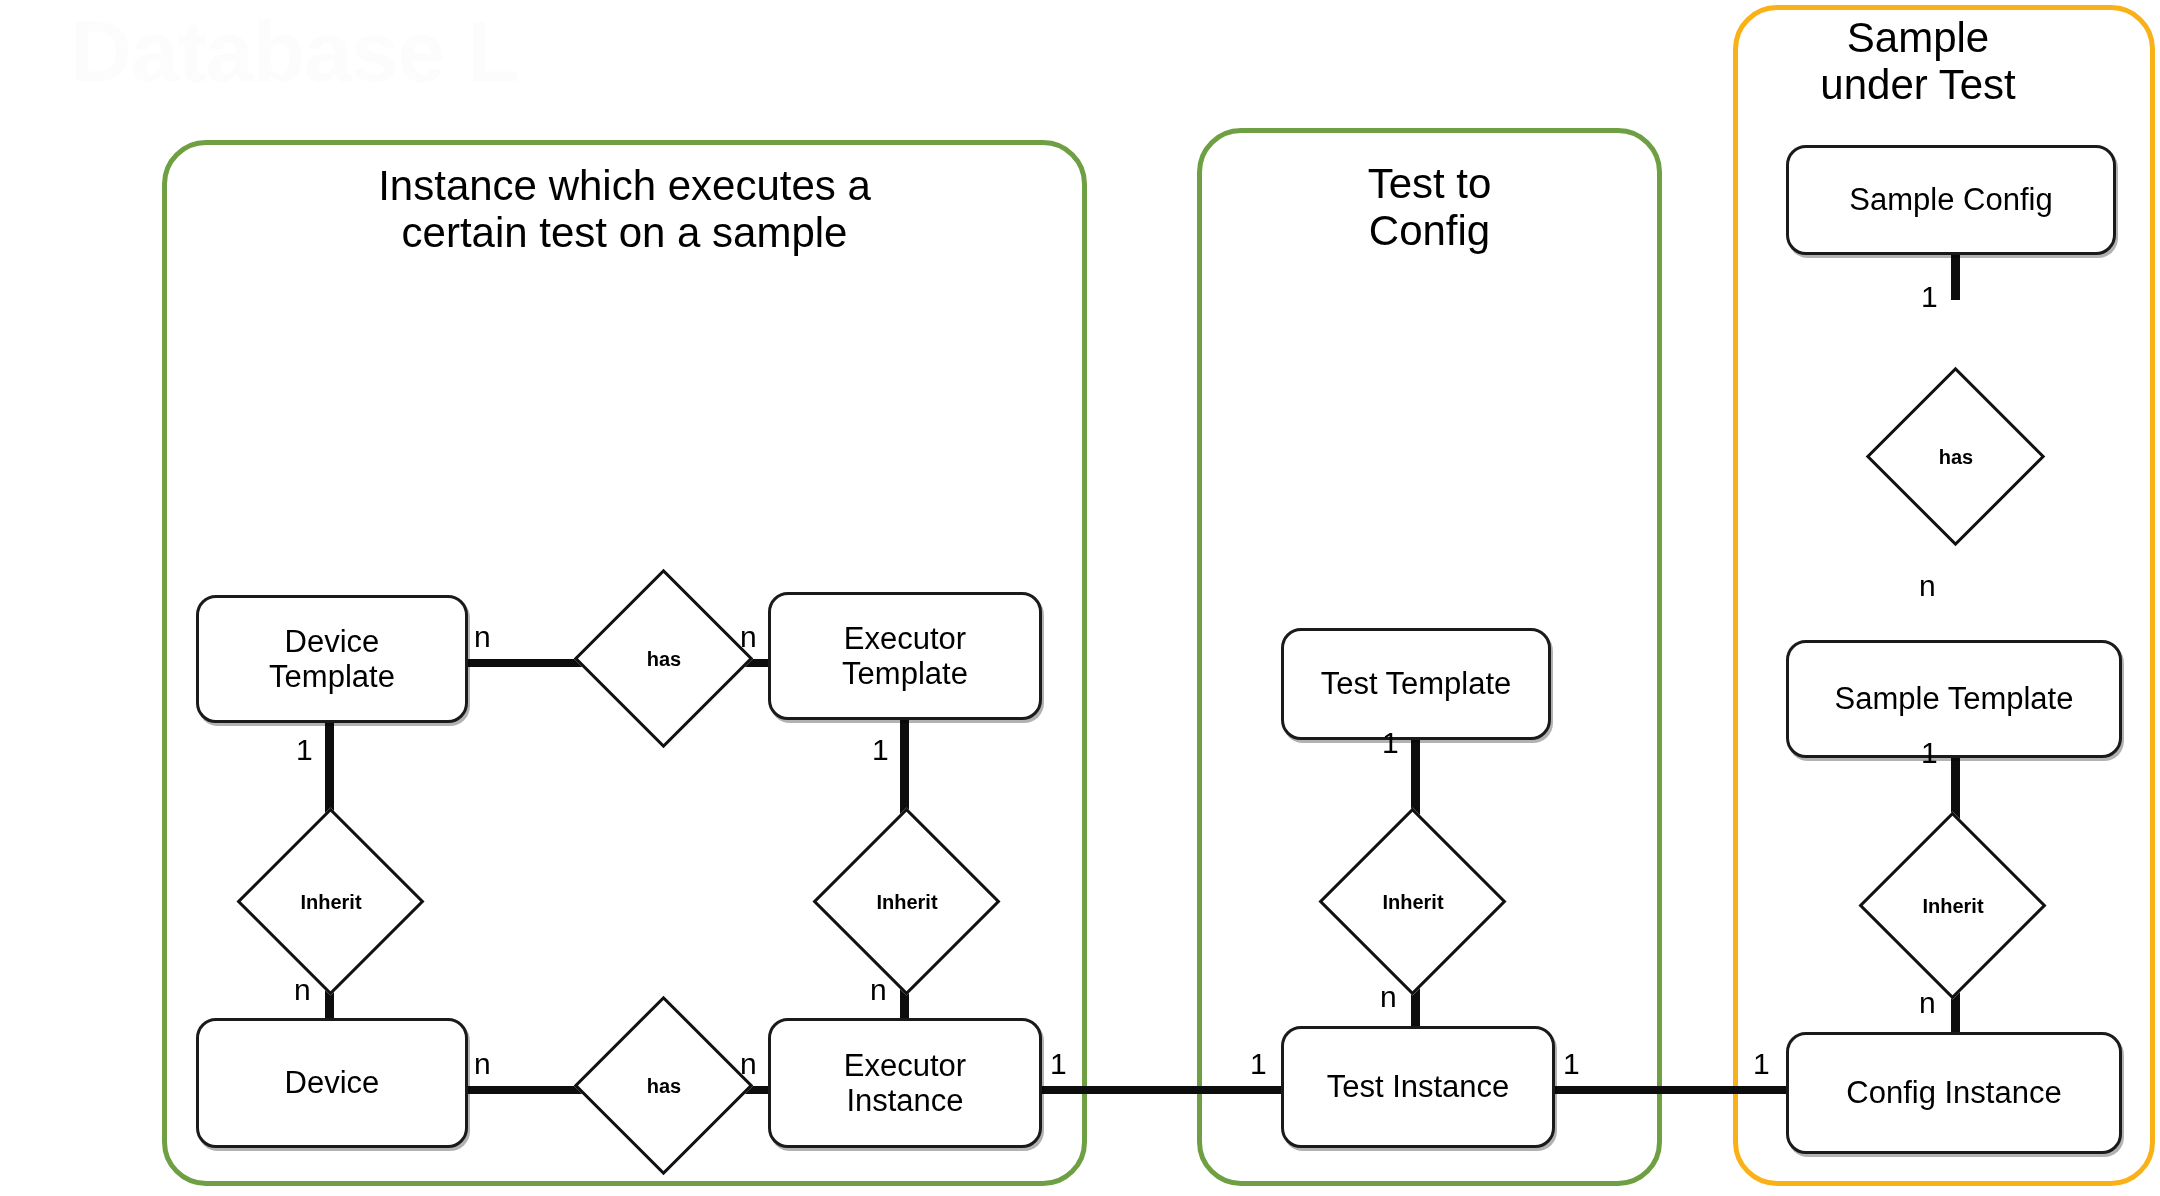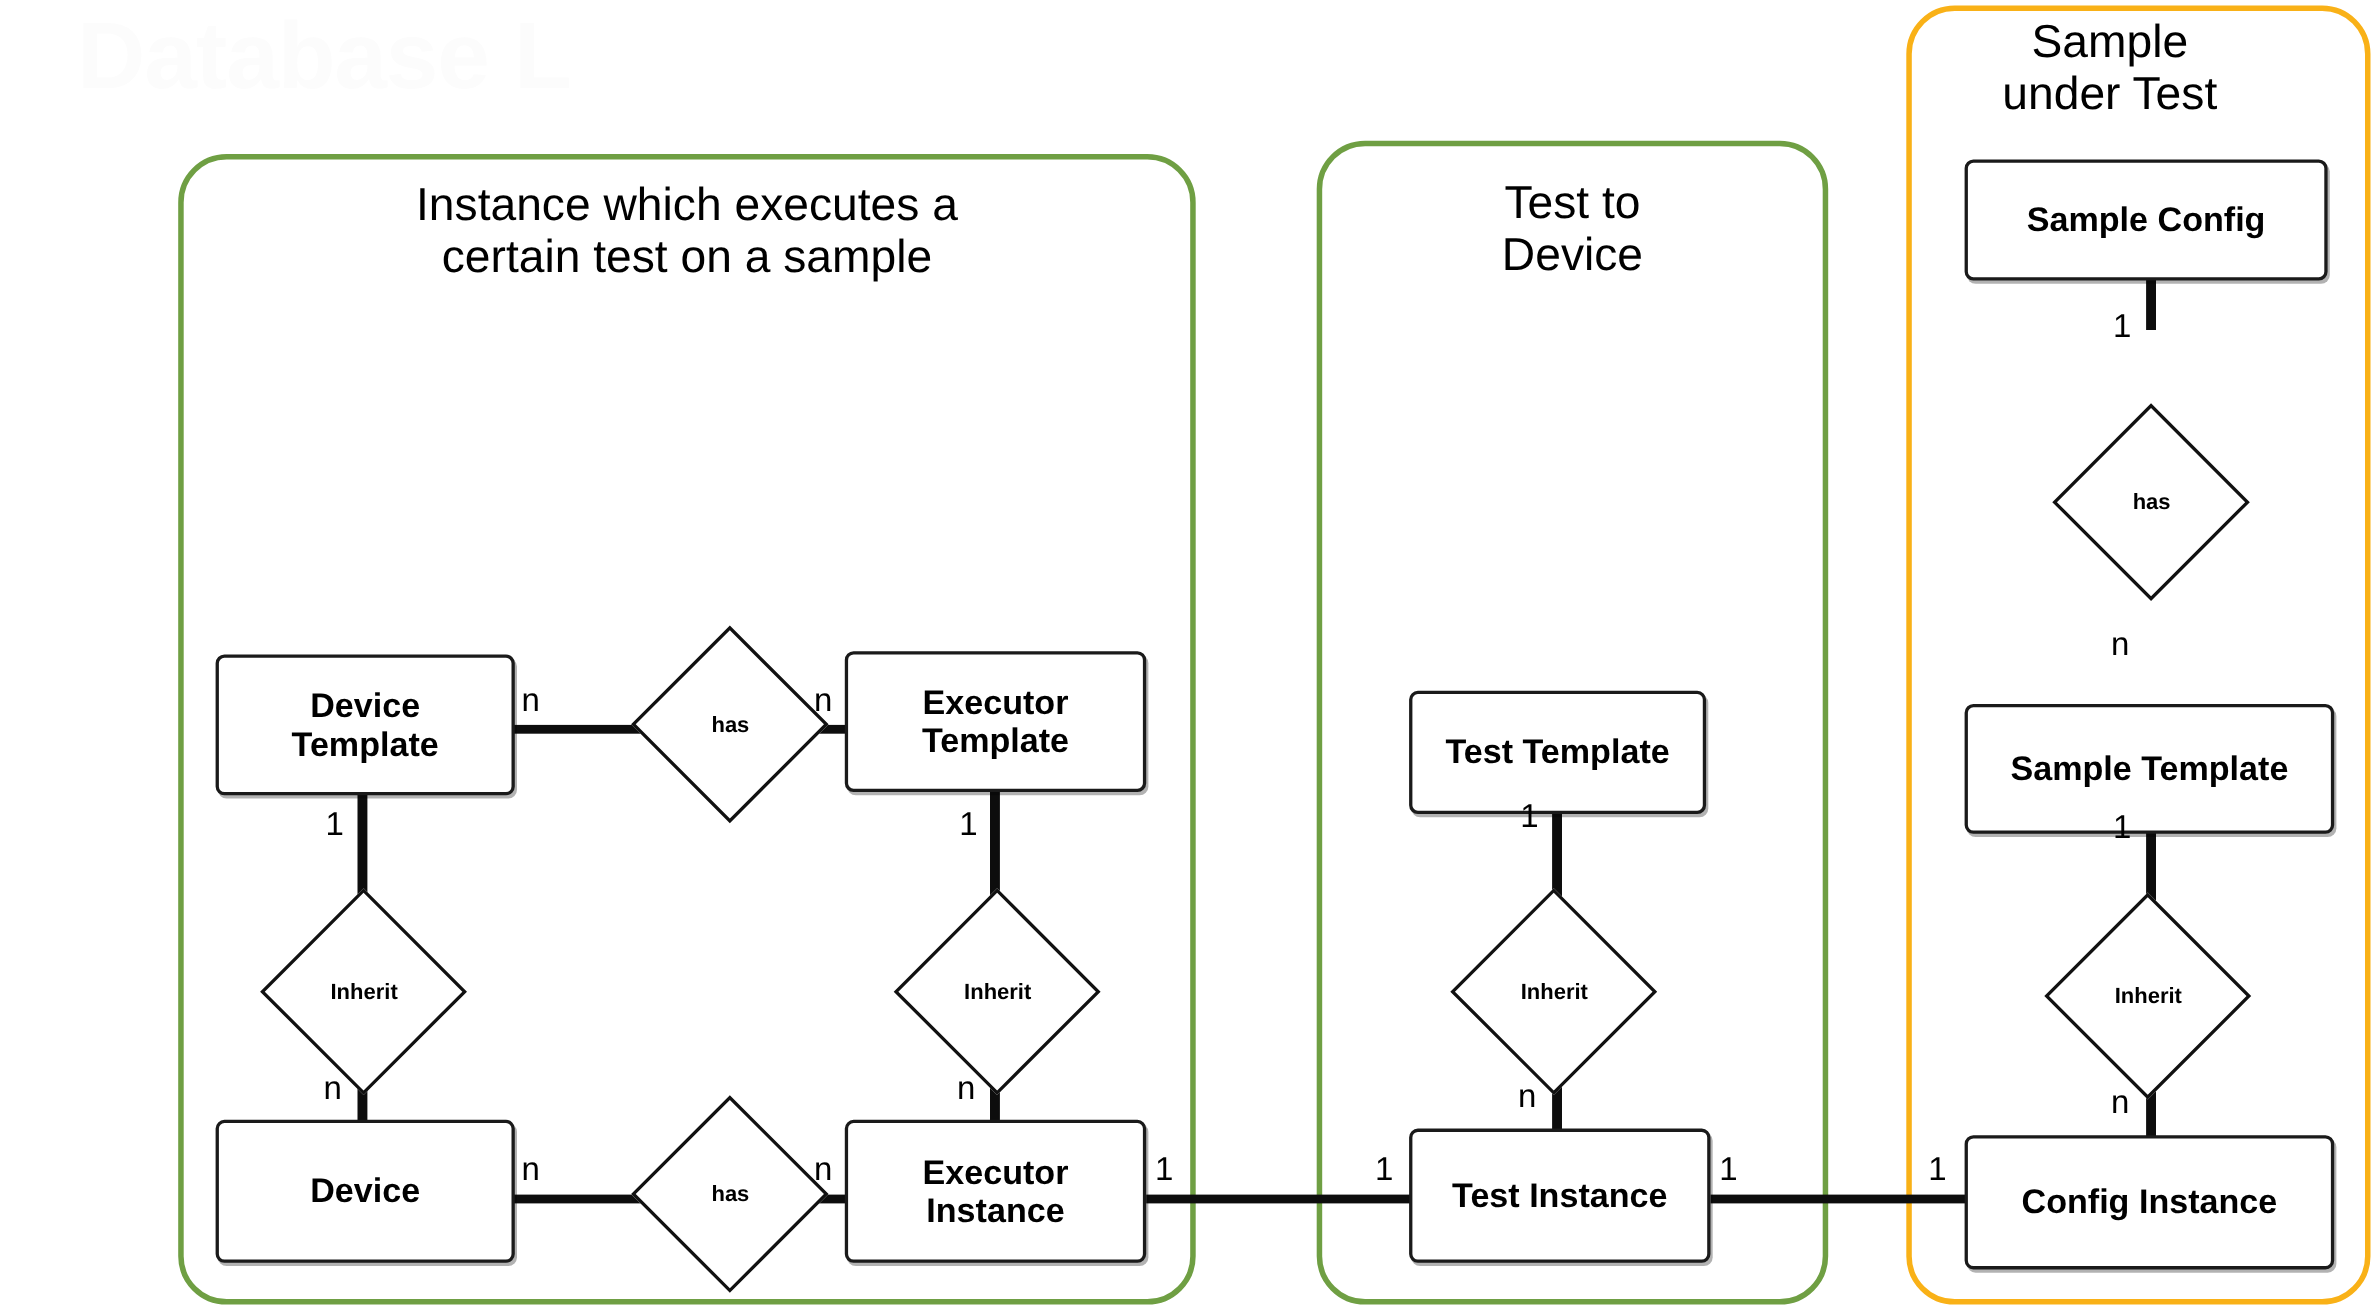--- a/index.html
+++ b/index.html
@@ -48,28 +48,28 @@
     color: #000;
     line-height: 1.12;
     white-space: pre-line;
     pointer-events: none;
   }
 
   
   .entity {
     position: absolute;
     border: 3.5px solid #1a1a1a;
-    border-radius: 8px;
+    border-radius: 20px;
     background: #ffffff;
     display: flex;
     align-items: center;
     justify-content: center;
     text-align: center;
     font-size: 31px;
-    font-weight: 700;
+    font-weight: 400;
     color: #000;
     line-height: 1.14;
     white-space: pre-line;
     box-shadow: 2px 3px 0 rgba(0,0,0,0.30);
     z-index: 6;
   }
 
   
   .diamond {
     position: absolute;
@@ -122,21 +122,21 @@
   <div class="watermark">Database L</div>
 
   <div class="group green" style="left:162px; top:140px; width:925px; height:1046px;">
   </div>
   <div class="group-title" style="left:162px; top:162px; width:925px;">Instance which executes a
 certain test on a sample</div>
 
   <div class="group green" style="left:1197px; top:128px; width:465px; height:1058px;">
   </div>
   <div class="group-title" style="left:1197px; top:160px; width:465px;">Test to
-Device</div>
+Config</div>
 
   <div class="group orange" style="left:1733px; top:5px; width:422px; height:1181px;">
   </div>
   <div class="group-title" style="left:1733px; top:14px; width:370px;">Sample
 under Test</div>
 
   <div class="line h" style="left:466px; top:659px; width:140px;"></div>
 
   <div class="line h" style="left:700px; top:659px; width:70px;"></div>
 

